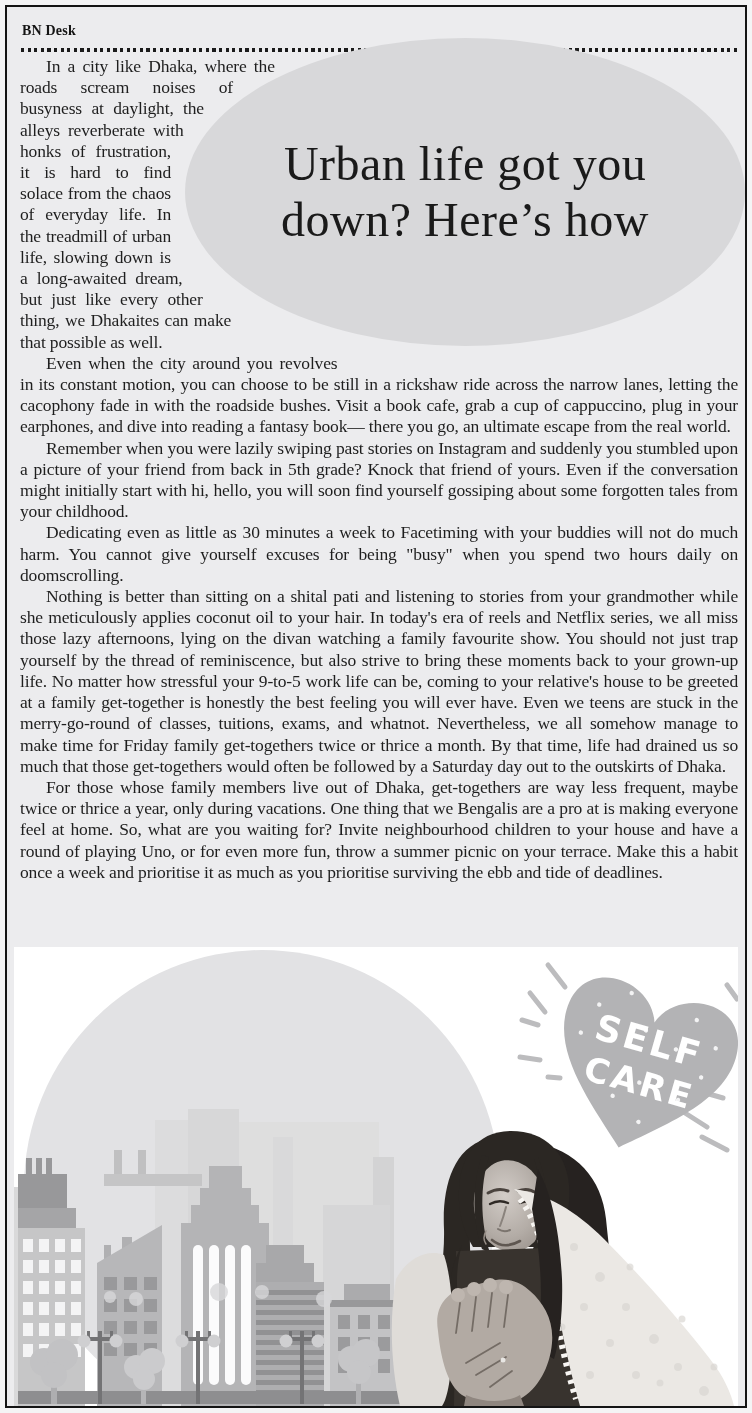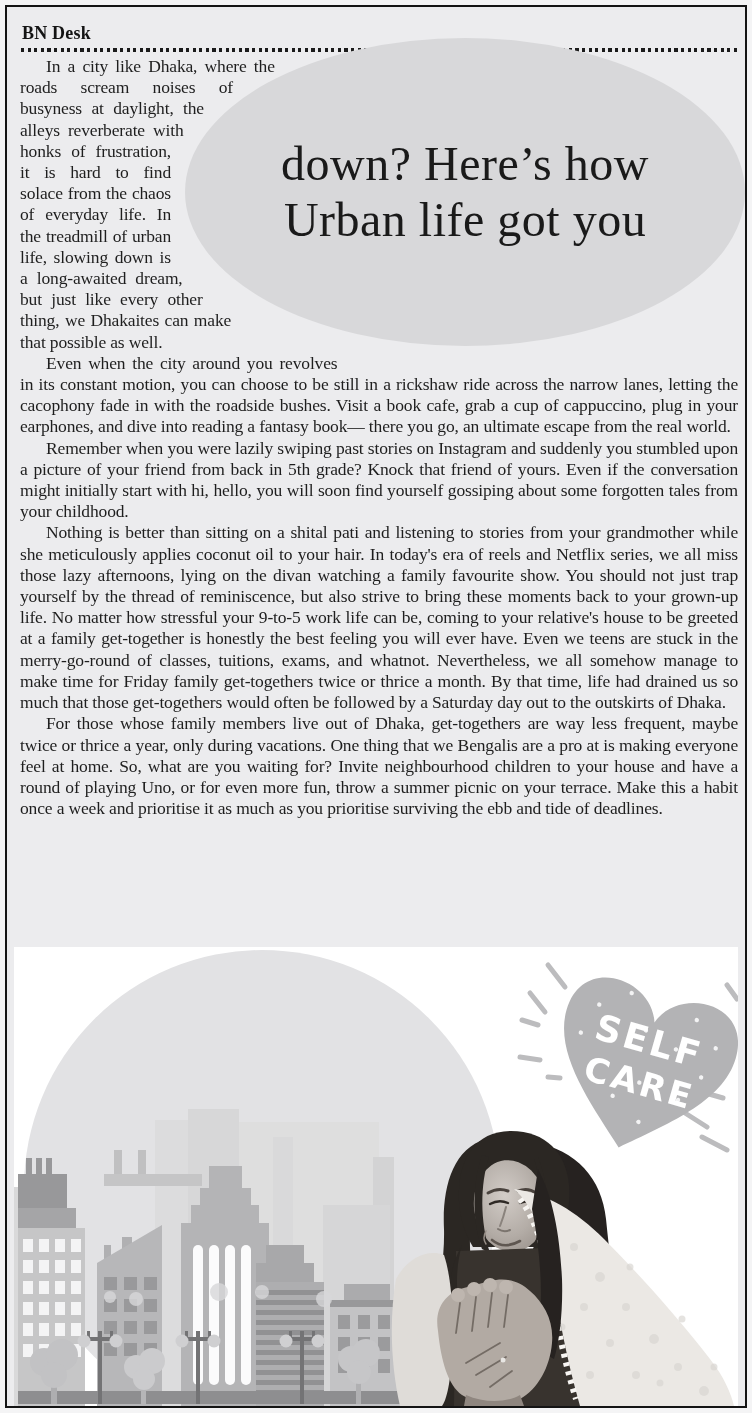--- a/index.html
+++ b/index.html
@@ -8,21 +8,21 @@
     background:#f4f4f5;
     font-family:"Liberation Serif", serif;
   }
   .sheet{
     position:absolute;left:5px;top:5px;width:738px;height:1399px;
     background:#ececee;border:2px solid #141414;box-sizing:content-box;
     overflow:hidden;
   }
   .byline{
     position:absolute;left:15px;top:16px;
-    font-size:18px;font-weight:bold;color:#141414;letter-spacing:.2px;
+    font-size:14px;font-weight:bold;color:#141414;letter-spacing:.2px;
     z-index:2;
   }
   .dotline{
     position:absolute;left:14px;right:5px;top:41px;height:3.6px;
     background:repeating-linear-gradient(90deg,#1b1b1b 0 3.2px,transparent 3.2px 6.6px);
     z-index:0;
   }
   .article{
     position:absolute;left:13px;right:7px;top:49px;z-index:1;
     font-size:17.5px;line-height:21.2px;color:#1e1e1e;
@@ -53,27 +53,28 @@
 <body>
 
 <div class="sheet">
 
   <div class="byline">BN Desk</div>
   <div class="dotline"></div>
 
   <div class="article">
     <div class="headline-ellipse">
       <h1 class="headline">
+        <div>Urban life got you</div>
         <div>down? Here’s how</div>
-        <div>Urban life got you</div>
       </h1>
     </div>
     <p>In a city like Dhaka, where the roads scream noises of busyness at daylight, the alleys reverberate with honks of frustration, it is hard to find solace from the chaos of everyday life. In the treadmill of urban life, slowing down is a long-awaited dream, but just like every other thing, we Dhakaites can make that possible as well.</p>
     <p>Even when the city around you revolves in its constant motion, you can choose to be still in a rickshaw ride across the narrow lanes, letting the cacophony fade in with the roadside bushes. Visit a book cafe, grab a cup of cappuccino, plug in your earphones, and dive into reading a fantasy book— there you go, an ultimate escape from the real world.</p>
     <p>Remember when you were lazily swiping past stories on Instagram and suddenly you stumbled upon a picture of your friend from back in 5th grade? Knock that friend of yours. Even if the conversation might initially start with hi, hello, you will soon find yourself gossiping about some forgotten tales from your childhood.</p>
+    <p>Dedicating even as little as 30 minutes a week to Facetiming with your buddies will not do much harm. You cannot give yourself excuses for being "busy" when you spend two hours daily on doomscrolling.</p>
     <p>Nothing is better than sitting on a shital pati and listening to stories from your grandmother while she meticulously applies coconut oil to your hair. In today's era of reels and Netflix series, we all miss those lazy afternoons, lying on the divan watching a family favourite show. You should not just trap yourself by the thread of reminiscence, but also strive to bring these moments back to your grown-up life. No matter how stressful your 9-to-5 work life can be, coming to your relative's house to be greeted at a family get-together is honestly the best feeling you will ever have. Even we teens are stuck in the merry-go-round of classes, tuitions, exams, and whatnot. Nevertheless, we all somehow manage to make time for Friday family get-togethers twice or thrice a month. By that time, life had drained us so much that those get-togethers would often be followed by a Saturday day out to the outskirts of Dhaka.</p>
     <p>For those whose family members live out of Dhaka, get-togethers are way less frequent, maybe twice or thrice a year, only during vacations. One thing that we Bengalis are a pro at is making everyone feel at home. So, what are you waiting for? Invite neighbourhood children to your house and have a round of playing Uno, or for even more fun, throw a summer picnic on your terrace. Make this a habit once a week and prioritise it as much as you prioritise surviving the ebb and tide of deadlines.</p>
   </div>
 
   <figure class="photo">
     <svg width="724" height="459" viewBox="0 0 724 459">
       <defs>
         <radialGradient id="faceGrad" cx="45%" cy="38%" r="75%">
           <stop offset="0%" stop-color="#d2ccc7"></stop>
           <stop offset="60%" stop-color="#b3aca6"></stop>

